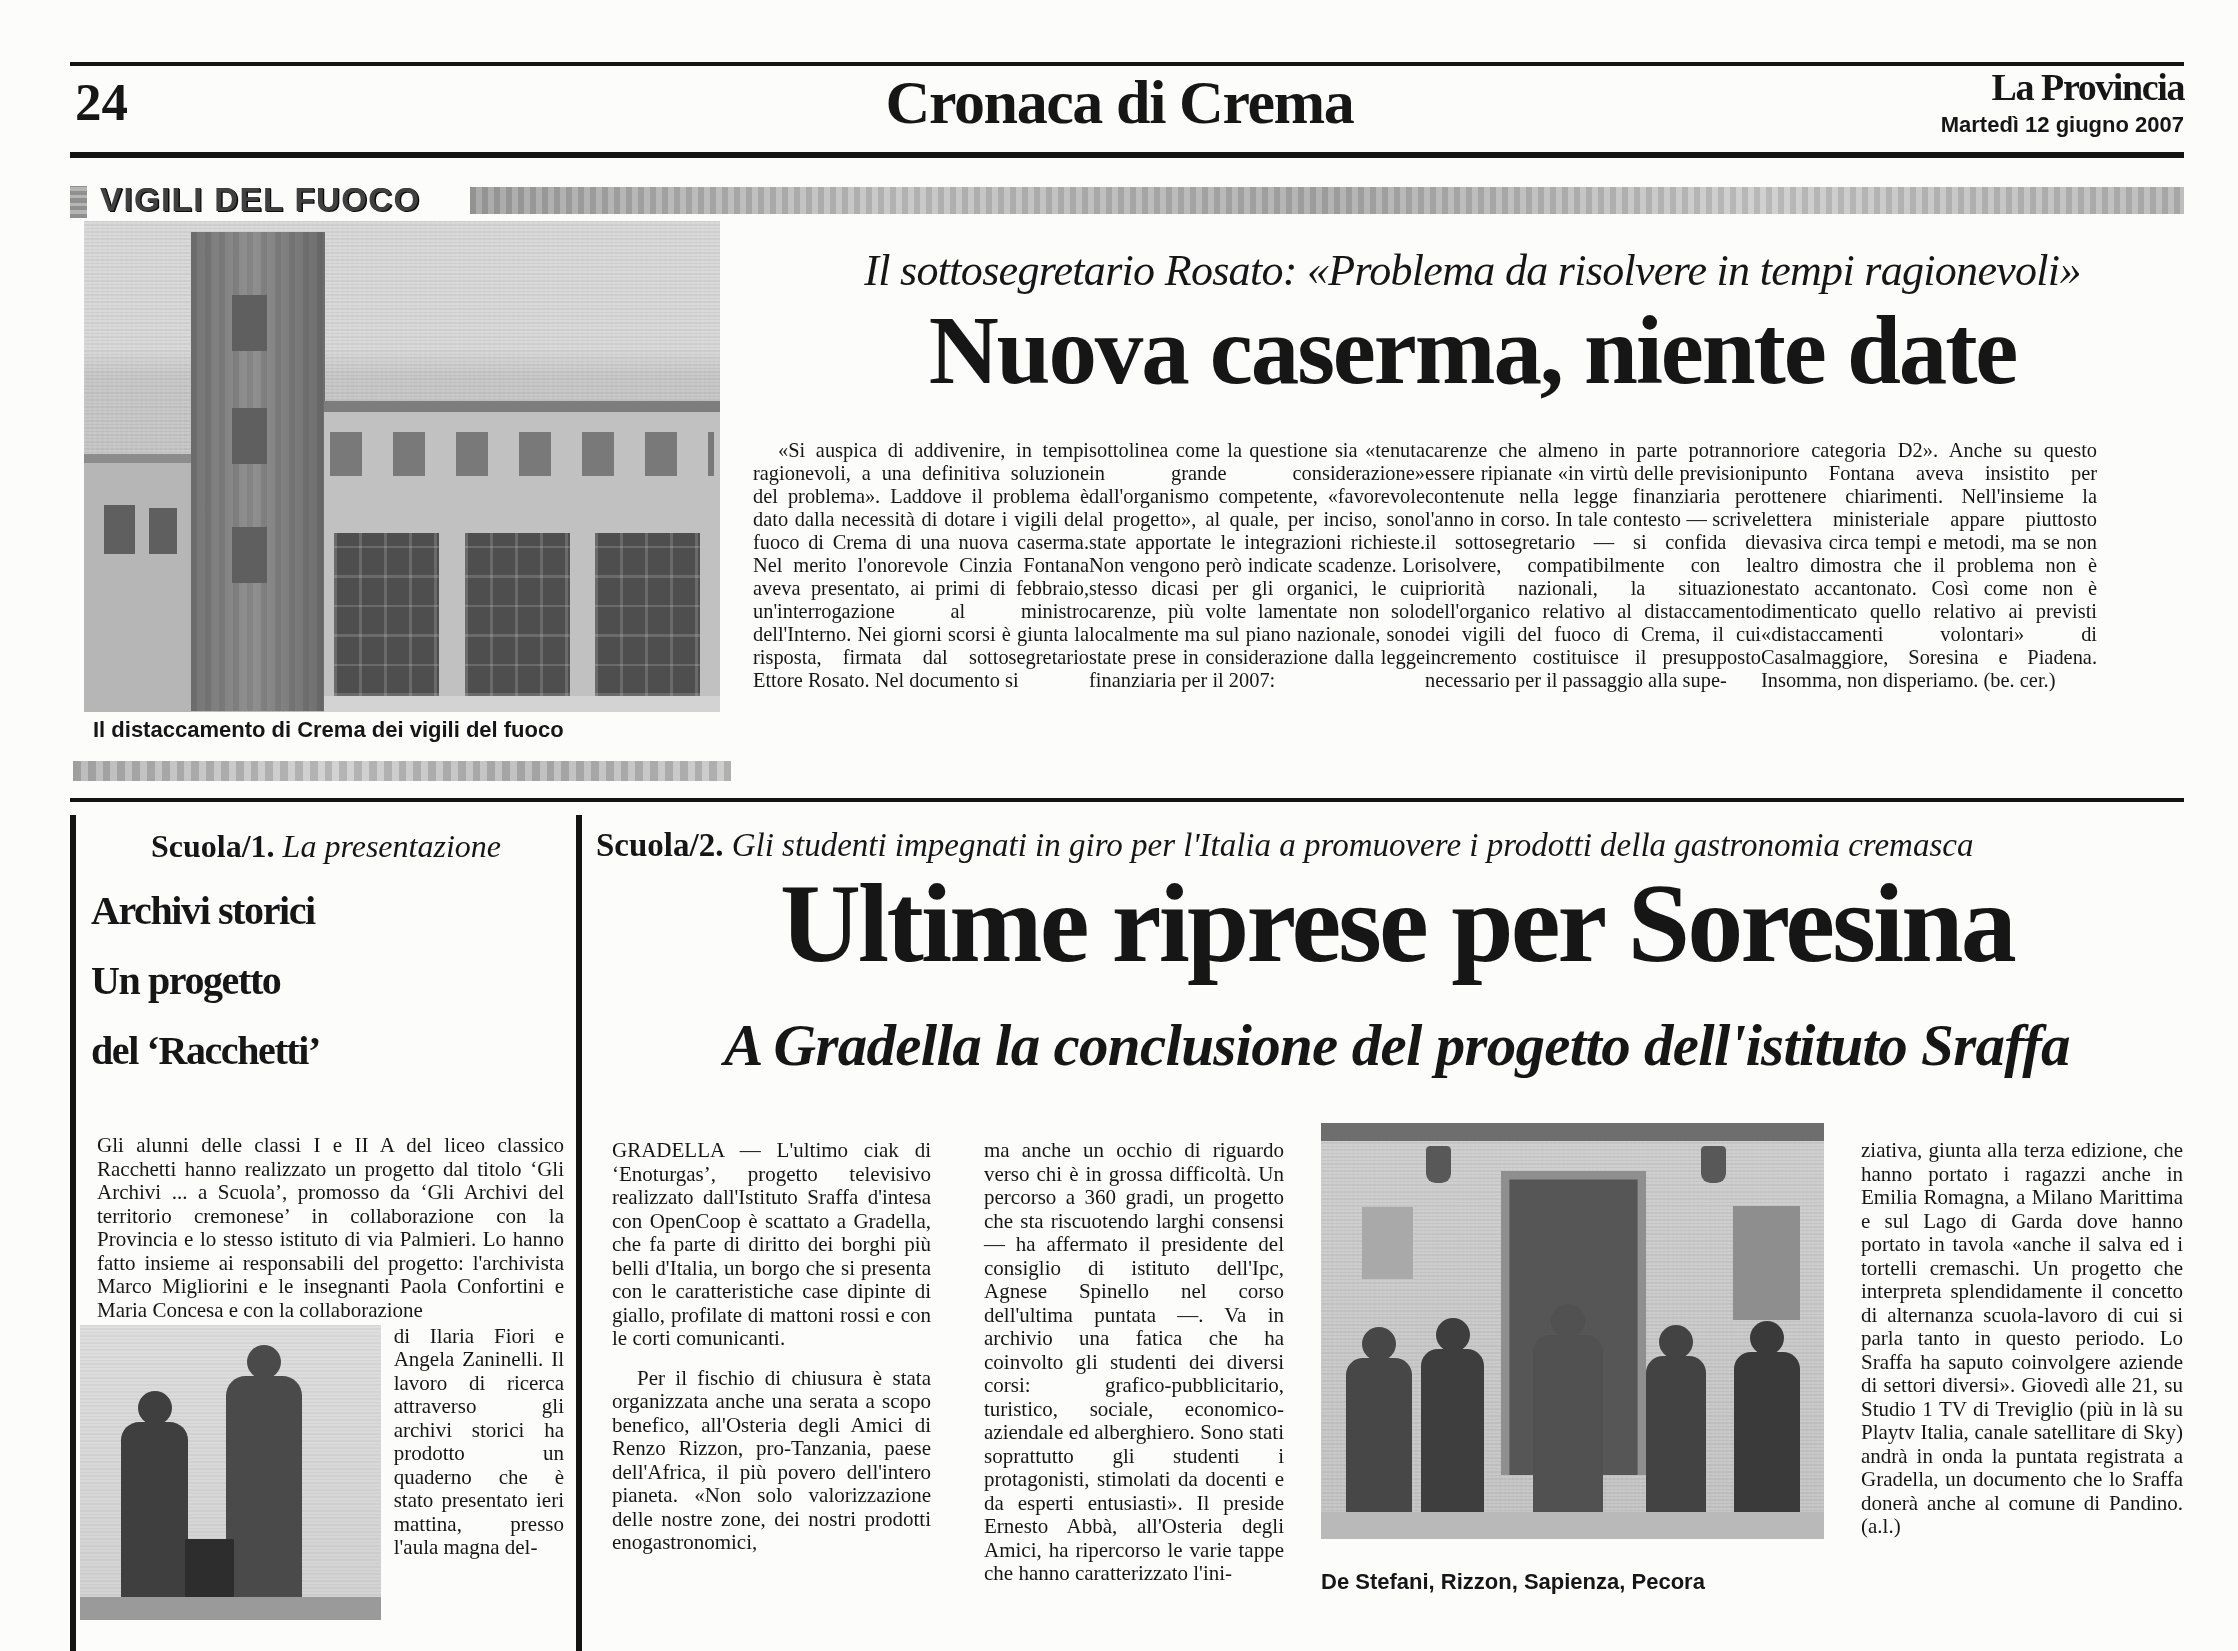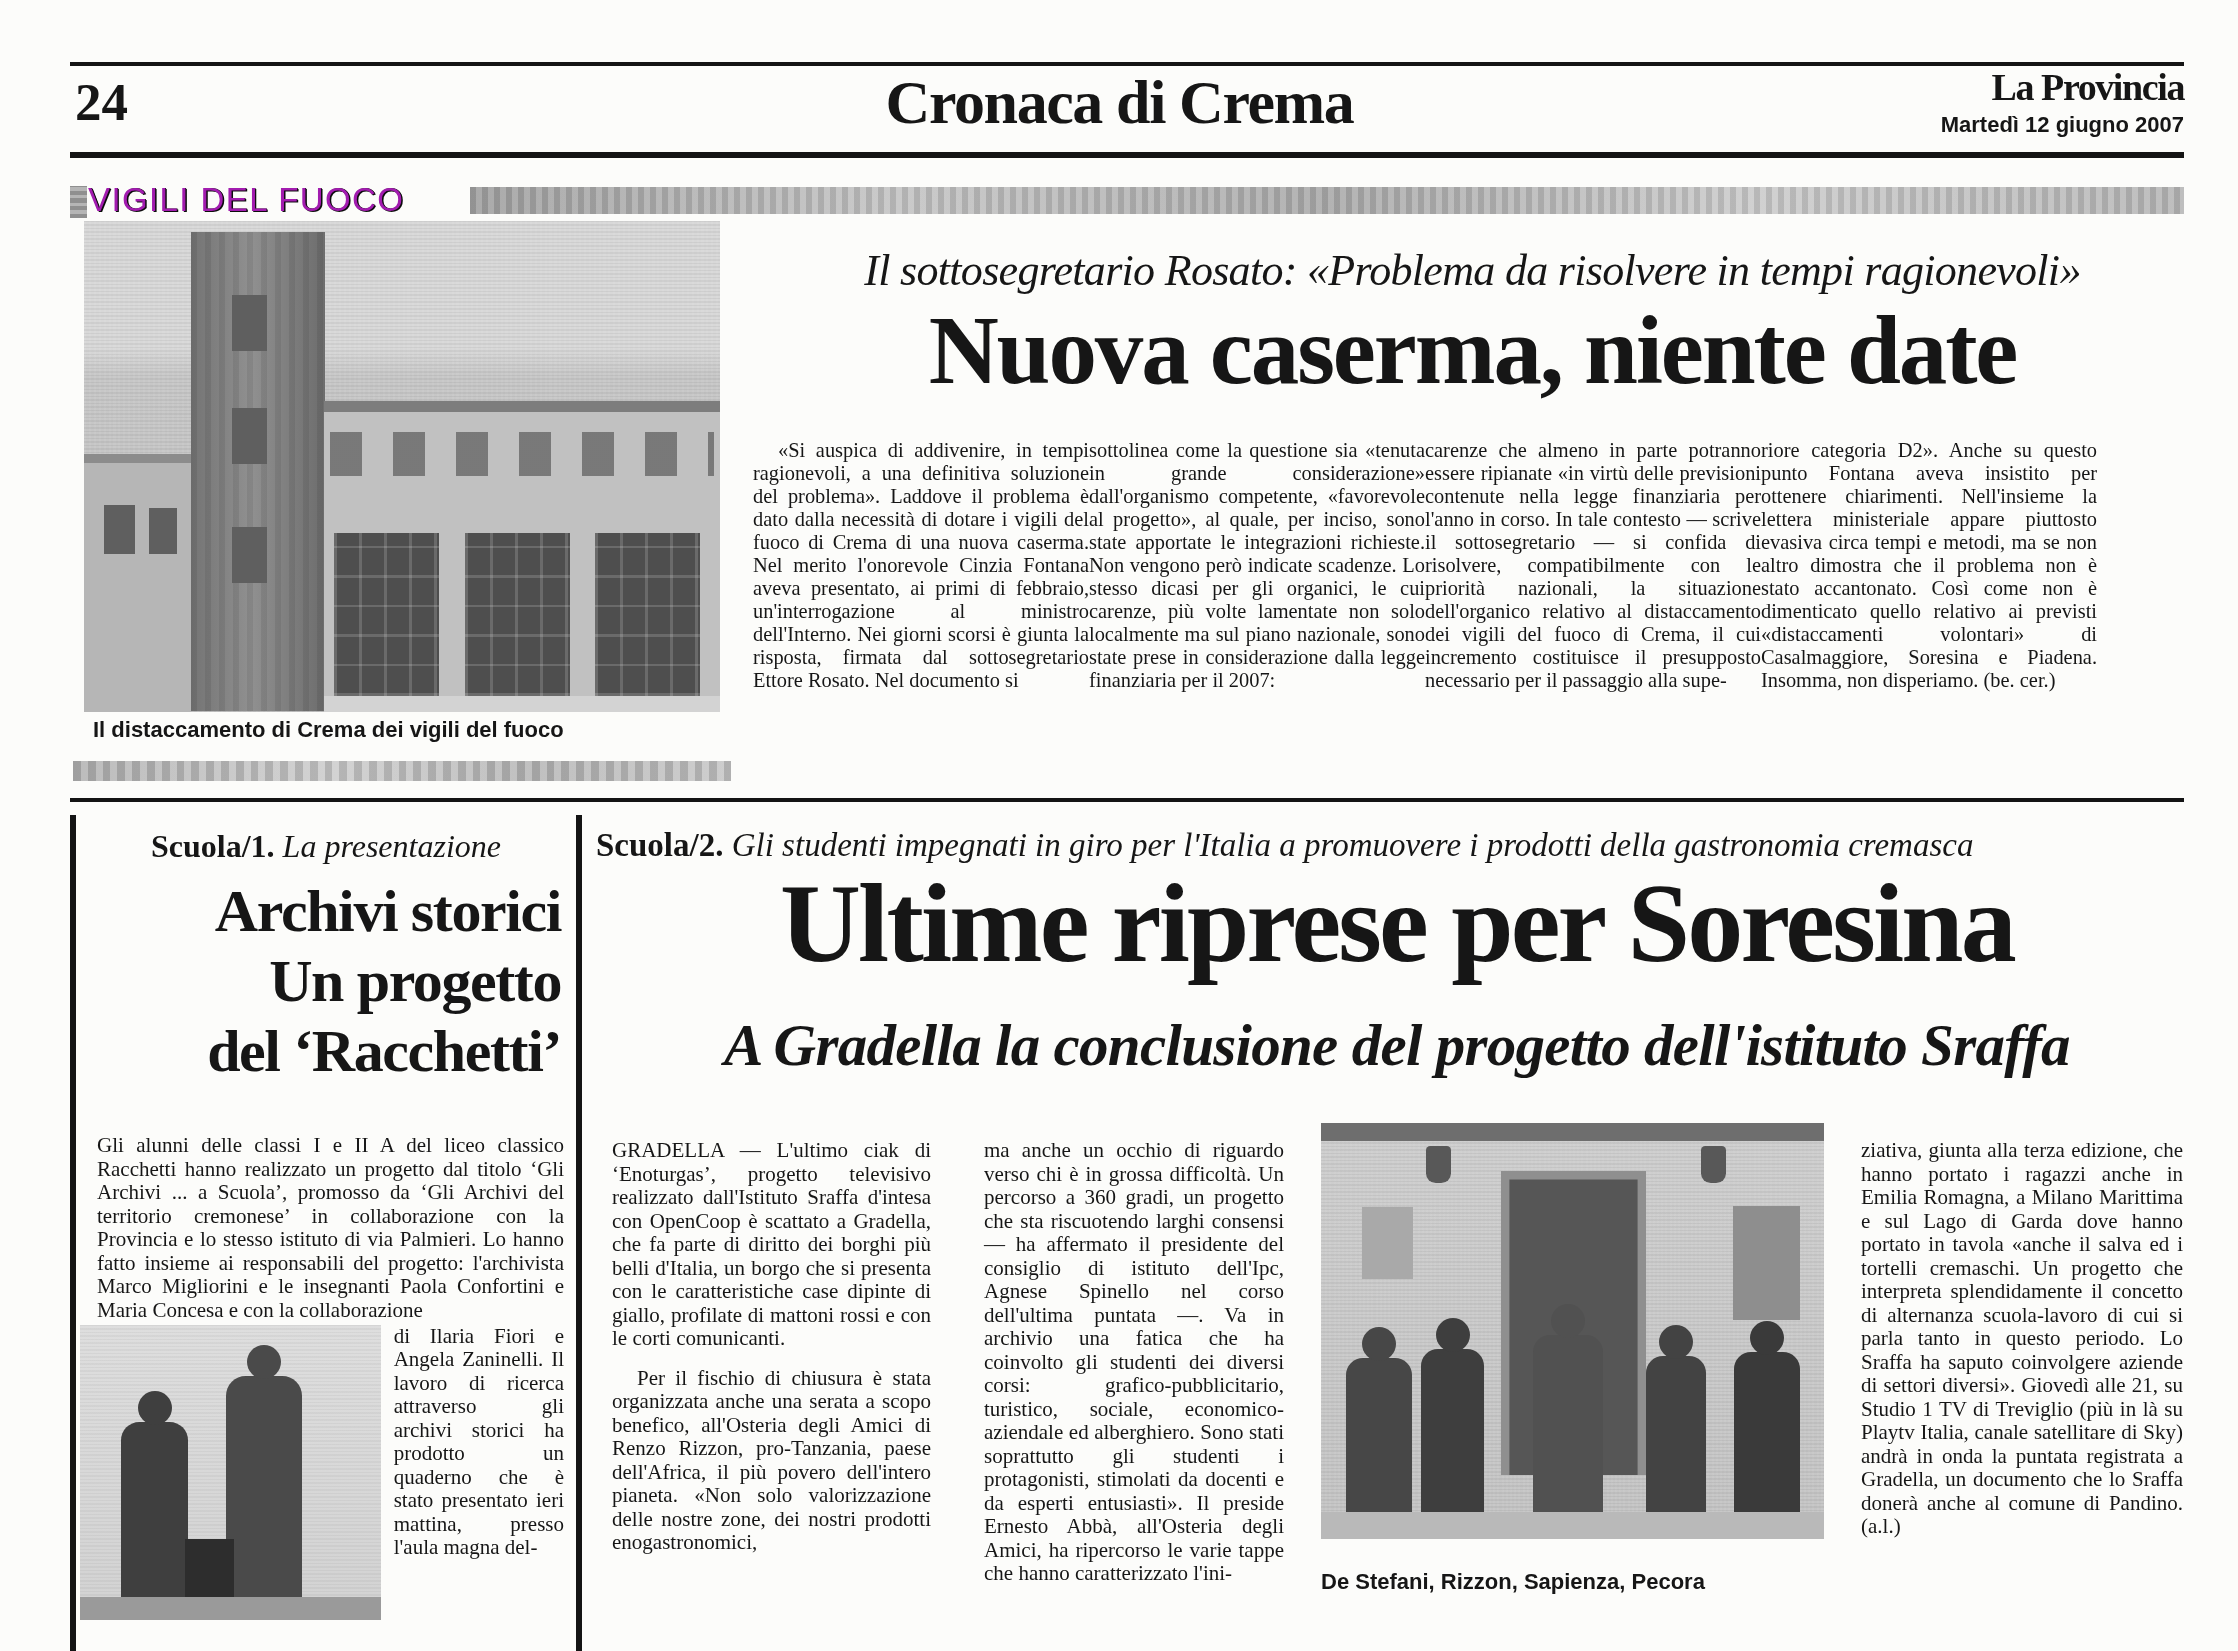--- a/index.html
+++ b/index.html
@@ -9,22 +9,22 @@
 
   
   .pageno{position:absolute;left:75px;top:72px;font-size:53px;font-weight:700;}
   .section-title{position:absolute;left:0;right:0;top:67px;text-align:center;font-size:62px;font-weight:700;letter-spacing:-1.4px;}
   .masthead{position:absolute;right:55px;top:65px;font-size:38px;font-weight:700;letter-spacing:-1.4px;}
   .dateline{position:absolute;right:55px;top:112px;font-family:"Liberation Sans",sans-serif;font-size:22px;font-weight:700;}
 
   
   .kicker-chip{position:absolute;left:70px;top:186px;width:17px;height:32px;
      background:repeating-linear-gradient(0deg,#8f8f8f 0 4.2px,#b5b5b5 4.2px 7.7px);}
-  .fire-kicker{position:absolute;left:88px;top:181px;font-family:"Liberation Sans",sans-serif;
-     font-size:33px;font-weight:400;letter-spacing:1.4px;color:#a21caf;
+  .fire-kicker{position:absolute;left:100px;top:181px;font-family:"Liberation Sans",sans-serif;
+     font-size:33px;font-weight:700;letter-spacing:1.4px;color:#404040;
      text-shadow:0.7px 0 #0d0d0d,1.4px 0.7px 0 #0d0d0d;}
   .kicker-bar{position:absolute;left:470px;top:187px;width:1714px;height:27px;
      background:repeating-linear-gradient(90deg,rgba(0,0,0,.10) 0 6.3px,rgba(255,255,255,.08) 6.3px 12px),
        linear-gradient(90deg,#a3a3a3,#c6c6c6 25%,#adadad 50%,#cdcdcd 75%,#b9b9b9);}
 
   .fire-photo{position:absolute;left:84px;top:221px;width:636px;height:491px;overflow:hidden;
      background:
        repeating-linear-gradient(0deg,rgba(0,0,0,.05) 0 1.4px,transparent 1.4px 3.5px),
        repeating-linear-gradient(90deg,rgba(255,255,255,.06) 0 2.1px,transparent 2.1px 4.9px),
        linear-gradient(#d8d8d8 0 127px,#c7c7c7 155px,#c2c2c2);}
@@ -60,22 +60,22 @@
   .section-divider{left:70px;top:798px;width:2114px;height:3.5px;}
   .top-hairline{left:70px;top:62px;width:2114px;height:3.5px;}
   .thick-rule{left:70px;top:152px;width:2114px;height:6.3px;}
 
   
   .s1-rule-l{left:70px;top:815px;width:5.6px;height:836px;}
   .s1-rule-r{left:576px;top:815px;width:5.6px;height:836px;}
   .s1-kicker{position:absolute;left:91px;top:828px;width:470px;text-align:center;font-size:32px;}
   .kick-b{font-weight:700;}
   .kick-i{font-style:italic;}
-  .s1-headline{position:absolute;left:91px;top:876px;width:470px;text-align:right;
-     font-size:60px;font-weight:700;line-height:70px;letter-spacing:-1.4px;}
+  .s1-headline{position:absolute;left:91px;top:876px;width:470px;text-align:left;
+     font-size:40px;font-weight:700;line-height:70px;letter-spacing:-1.4px;}
   .s1-body{position:absolute;left:97px;top:1125px;width:467px;font-size:21px;line-height:23.5px;text-align:justify;margin-top:9px;}
   .s1-body p{margin:0;}
   .s1-row{display:flex;margin-top:2.8px;}
   .s1-photo{position:relative;width:301px;height:295px;margin-left:-17px;margin-right:12.7px;flex:none;overflow:hidden;
      background:
        repeating-linear-gradient(0deg,rgba(0,0,0,.04) 0 1.4px,transparent 1.4px 3.5px),
        linear-gradient(#dedede,#d2d2d2);}
   .s1-figA{position:absolute;left:41px;top:97px;width:67px;height:198px;background:#3f3f3f;border-radius:18.3px 18.3px 0 0;}
   .s1-figB{position:absolute;left:146px;top:51px;width:76px;height:245px;background:#4a4a4a;border-radius:19.7px 19.7px 0 0;}
   .head{position:absolute;top:-31px;left:50%;transform:translateX(-50%);width:34px;height:34px;border-radius:50%;background:inherit;}

